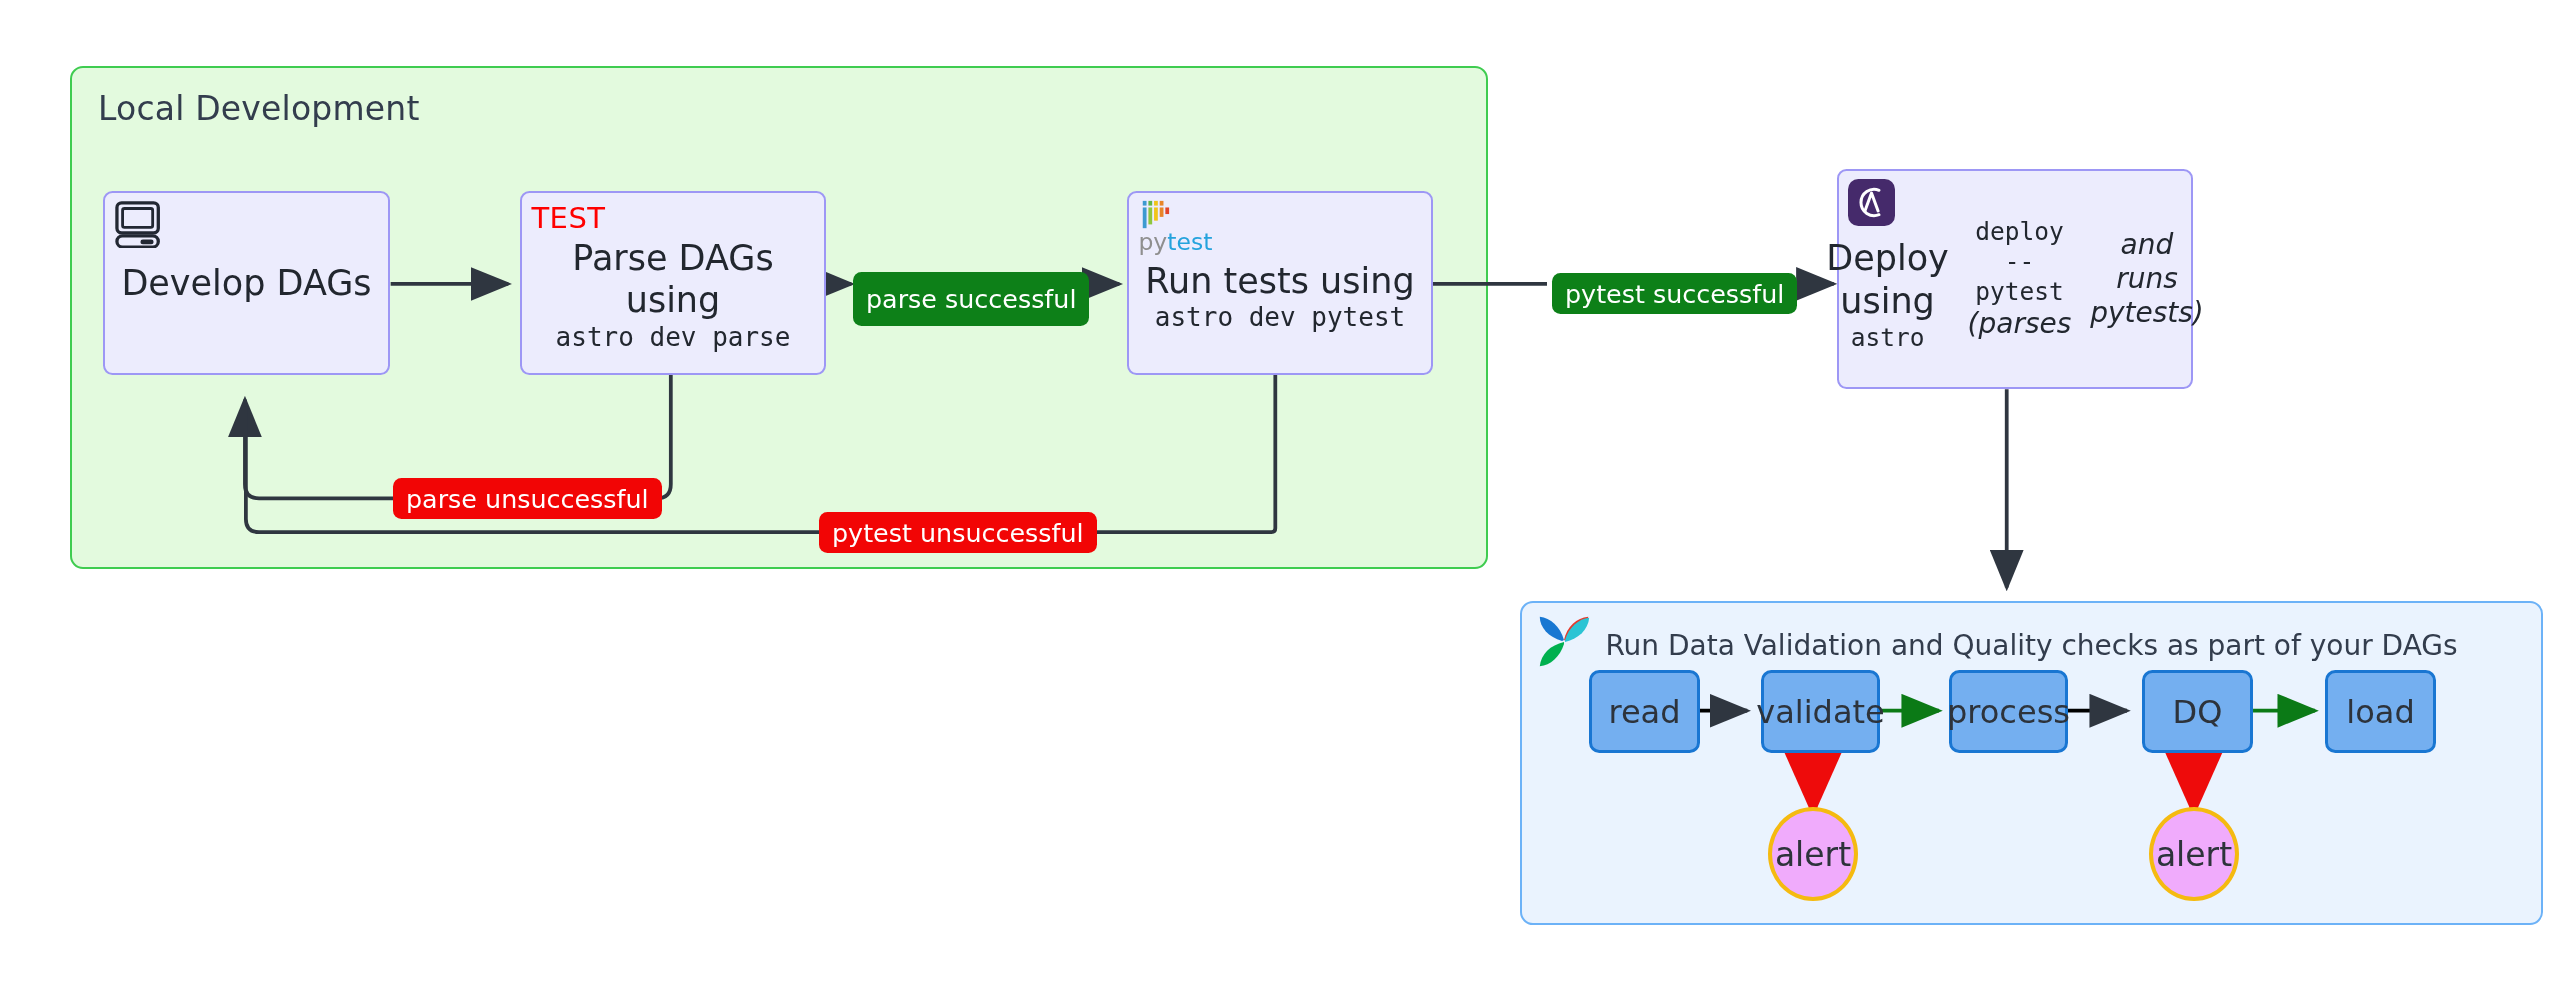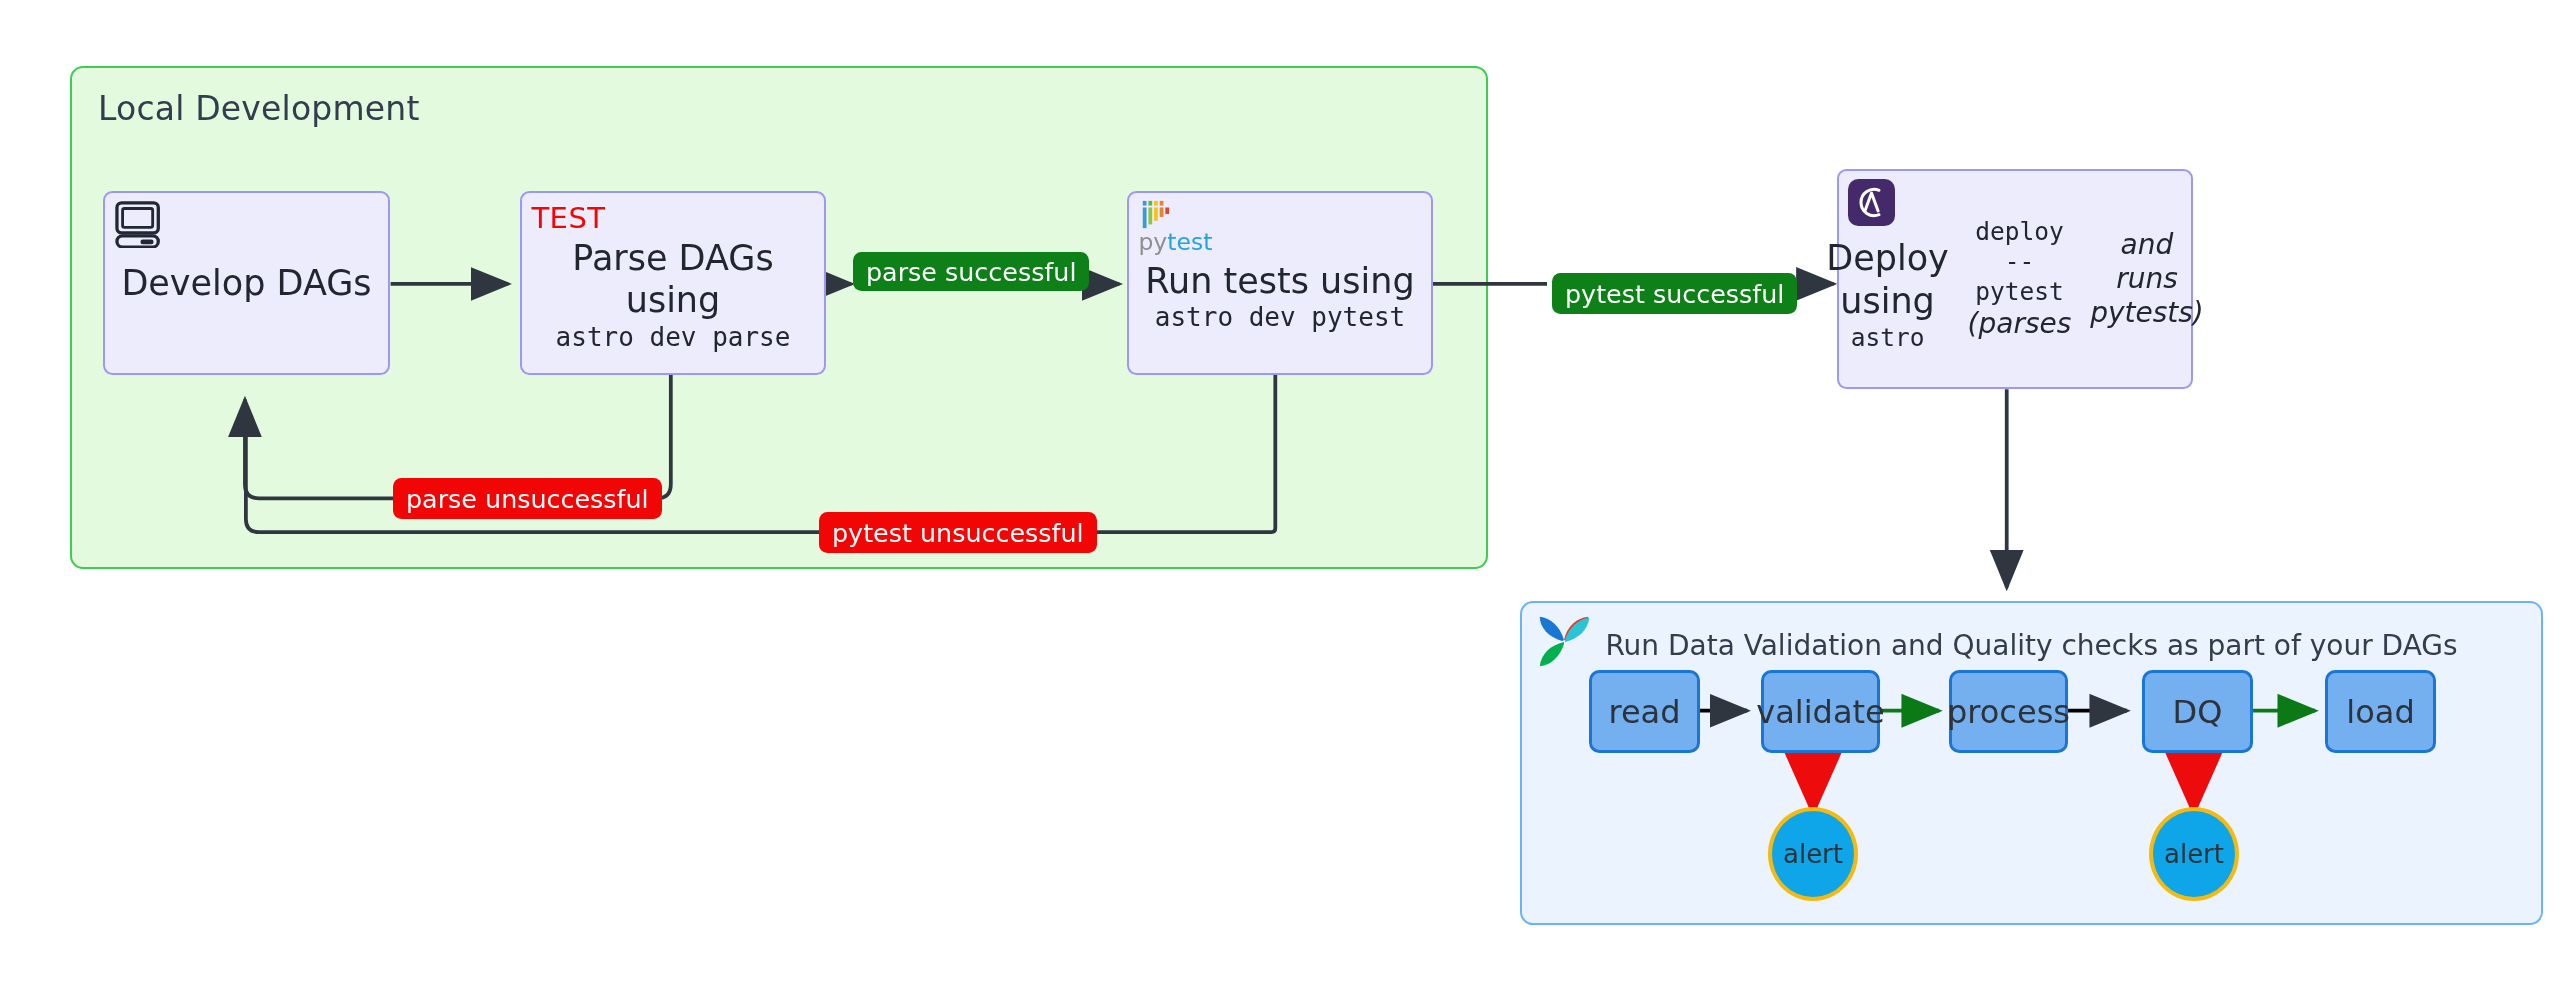--- a/index.html
+++ b/index.html
@@ -40,22 +40,22 @@
   
   .edge-label{position:absolute;border-radius:8.5px;color:#ffffff;
       display:flex;align-items:center;justify-content:center;
       font-size:25.4px;white-space:nowrap;padding:0 13px;box-sizing:border-box;}
   .lbl-ok{background:#0d8018;}
   .lbl-bad{background:#f20505;}
 
   
   .task{background:#74aff0;border:3.8px solid #1976d2;border-radius:10.3px;
         color:#2d333b;font-size:32px;}
-  .alert{background:#0ea5e9;border:4.7px solid #f5ba10;border-radius:50%;
-         color:#2d333b;font-size:26px;}
+  .alert{background:#f0abfc;border:4.7px solid #f5ba10;border-radius:50%;
+         color:#2d333b;font-size:33px;}
 
   .icon-svg{display:block;}
   .pytest-wrap{position:absolute;left:9.4px;top:5.6px;width:62px;}
   .pytest-word{font-family:"DejaVu Sans",sans-serif;font-size:23.5px;line-height:1;
                margin-top:0.9px;}
   .pytest-py{color:#8f8f8f;}
   .pytest-test{color:#25a3dd;}
 </style>
 </head>
 <body>
@@ -169,21 +169,21 @@
         <path d="M33 12 A14 14 0 1 0 33 38" fill="none" stroke="#ffffff" stroke-width="3.2" stroke-linecap="round"></path>
         <path d="M18 34 L25 15 L32 34" fill="none" stroke="#ffffff" stroke-width="3.2" stroke-linejoin="round" stroke-linecap="round"></path>
       </svg>
     </span>
     <span class="node-text" style="margin-top:32px;"><span class="hand">Deploy using </span><span class="mono-sm">astro</span></span>
     <span class="node-text">
       <span class="mono-sm">deploy --pytest </span><span class="hand ital">(parses</span></span>
     <span class="node-text hand ital">and runs pytests)</span>
   </div>
 
-  <div class="edge-label lbl-ok" style="left:853px;top:252px;height:39px;">parse successful</div>
+  <div class="edge-label lbl-ok" style="left:853px;top:272px;height:54px;">parse successful</div>
 
   <div class="edge-label lbl-ok" style="left:1552px;top:264px;height:41px;margin-top:9px;">pytest successful</div>
 
   <div class="edge-label lbl-bad" style="left:393px;top:478px;height:41px;">parse unsuccessful</div>
 
   <div class="edge-label lbl-bad" style="left:819px;top:512px;height:41px;">pytest unsuccessful</div>
 
   <div class="node task" style="left:1579px;top:670px;width:111px;height:83px;margin-left:10px;">
     <span>read</span>
   </div>

